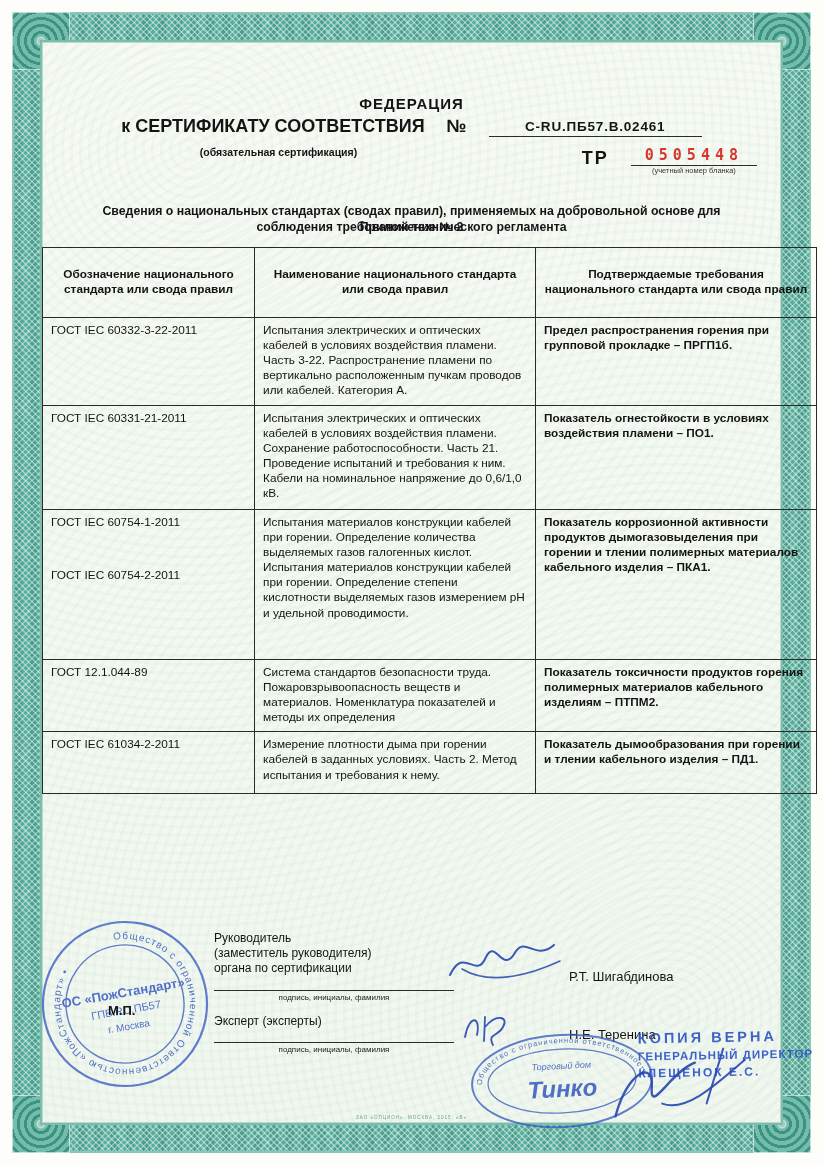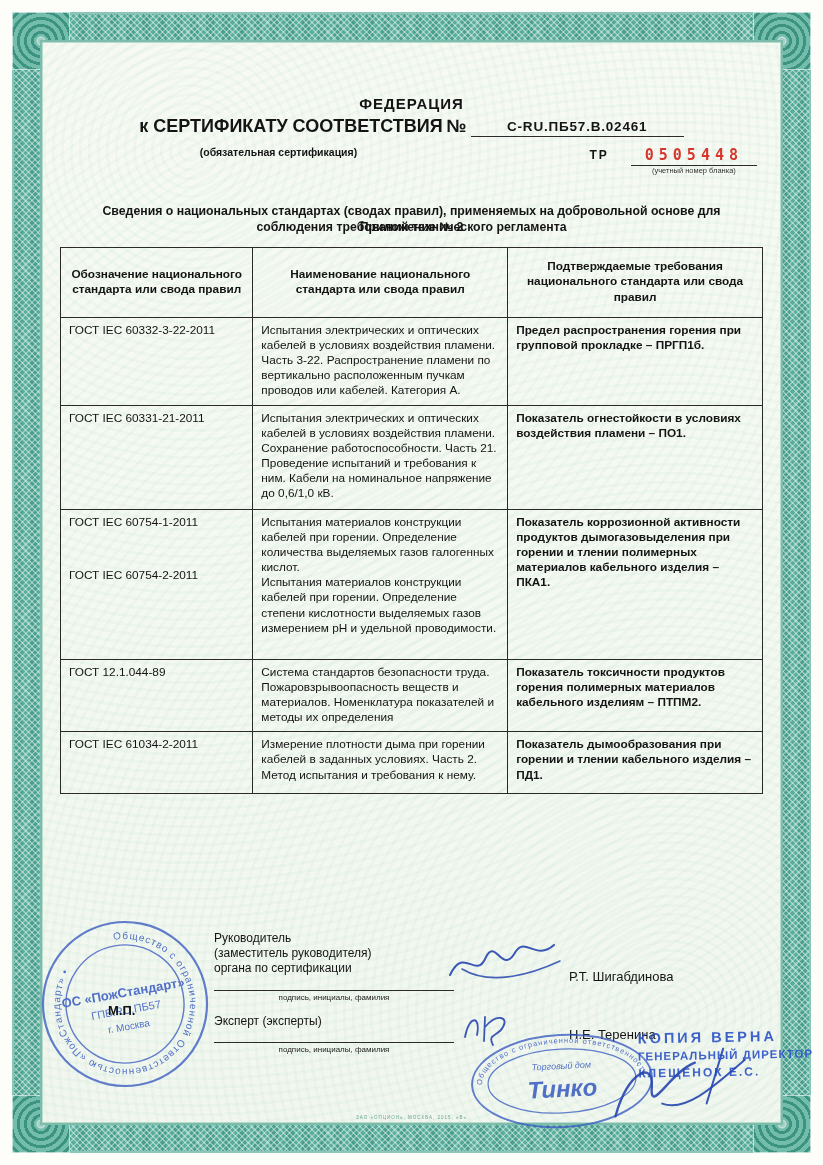--- a/index.html
+++ b/index.html
@@ -48,53 +48,53 @@
   .country {
     position:absolute; top:8px; left:0; right:0;
     text-align:center; font-size:21px; font-weight:bold; letter-spacing:2px; color:#161616;
   }
   .appendix-title {
     position:absolute; top:53px; left:0; right:0;
     text-align:center; font-size:15px; font-weight:bold; letter-spacing:1px;
   }
   .cert-line {
     position:absolute; top:74px; left:0; right:0;
-    display:flex; justify-content:center; align-items:flex-end; gap:4px;
+    display:flex; justify-content:center; align-items:flex-end; gap:22px;
   }
   .cert-title { font-size:18px; font-weight:bold; white-space:nowrap; }
   .num-sign { font-size:18px; font-weight:bold; }
   .cert-number {
     display:inline-block; min-width:205px; text-align:center;
     font-size:13.5px; font-weight:600; letter-spacing:.8px;
     border-bottom:1.4px solid #2b2b2b; padding:0 4px 2px;
   }
   .cert-type {
     position:absolute; top:104px; left:0; width:64%;
     text-align:center; font-size:10.5px; font-weight:bold;
   }
   .tr-block { position:absolute; top:104px; right:24px; display:flex; gap:22px; align-items:flex-start; }
-  .tr-label { font-size:12px; font-weight:bold; letter-spacing:2px; padding-top:2px; }
+  .tr-label { font-size:18px; font-weight:bold; letter-spacing:2px; padding-top:2px; }
   .blank-field { text-align:center; }
   .blank-number {
     font-family:"DejaVu Sans Mono", monospace;
     color:#d6362c; font-size:15px; font-weight:bold; letter-spacing:5px;
     border-bottom:1.4px solid #2b2b2b; padding:0 14px 1px;
   }
   .blank-caption { font-size:7.5px; color:#333; margin-top:2px; }
   .intro {
     position:absolute; top:142px; left:50%; transform:translateX(-50%);
     width:640px; text-align:center; font-size:12.3px; font-weight:bold; line-height:1.3;margin-top:20px;
   }
   .appendix-number {
     position:absolute; top:178px; left:0; right:0;
     text-align:center; font-size:12.3px; font-weight:bold;
   }
 
   
-  table.std { border-collapse:collapse; width:703px; margin:0 auto; table-layout:fixed; }
+  table.std { border-collapse:collapse; width:775px; margin:0 auto; table-layout:fixed; }
   .std th, .std td {
     border:1.6px solid #2a2a2a; padding:5px 8px 6px;
     font-size:11.8px; line-height:1.28; vertical-align:top; color:#141414;
     word-wrap:break-word;
   }
   .std th { text-align:center; vertical-align:middle; font-weight:bold; height:58px; }
   .std .c-req { font-weight:bold; }
   .std tr.r1 { height:88px; } .std tr.r2 { height:104px; }
   .std tr.r3 { height:150px; } .std tr.r4 { height:72px; } .std tr.r5 { height:62px; }
   .des-gap { margin-top:38px; }

